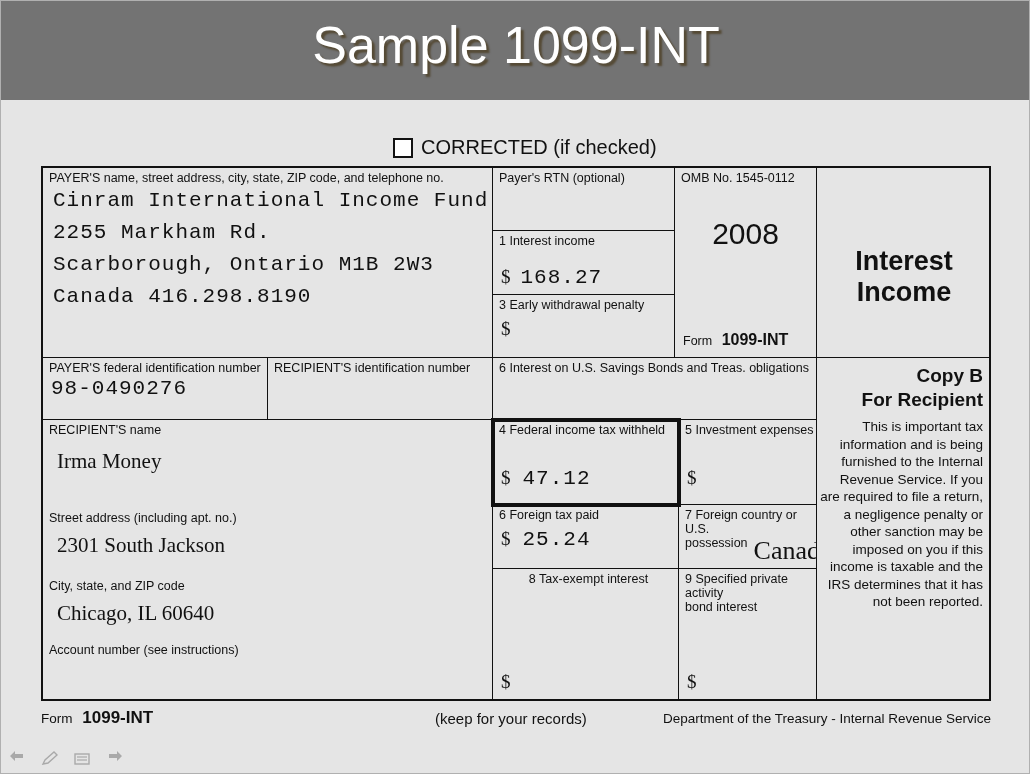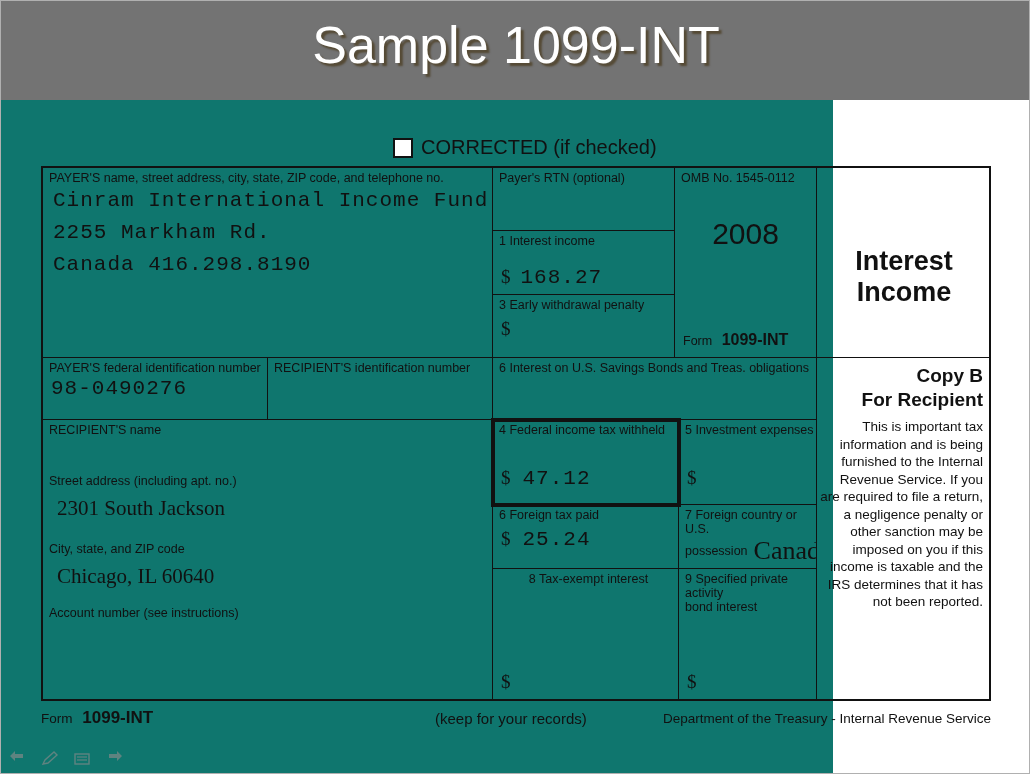--- a/index.html
+++ b/index.html
@@ -35,23 +35,23 @@
     font-weight: normal;
     color: #ffffff;
     letter-spacing: 0px;
     text-shadow: 3px 3px 2px rgba(60,40,0,0.55);
   }
 
   
   .form-area {
     position: absolute;
     left: 0; top: 99px;
-    width: 832px;
+    width: 1030px;
     height: 675px;
-    background: #0f766e;
+    background: #e5e5e5;
   }
 
   .corrected-row {
     position: absolute;
     left: 392px;
     top: 36px;
     display: flex;
     align-items: center;
     gap: 8px;
   }
@@ -217,20 +217,21 @@
     <div class="corrected-label">CORRECTED (if checked)</div>
   </div>
 
   <div class="form-table">
 
     <div class="cell br bb" style="left:0;top:0;width:450px;height:190px;">
       <div class="lbl">PAYER'S name, street address, city, state, ZIP code, and telephone no.</div>
       <div class="payer-lines">
         <div class="val-mono">Cinram International Income Fund</div>
         <div class="val-mono">2255 Markham Rd.</div>
+        <div class="val-mono">Scarborough, Ontario M1B 2W3</div>
         <div class="val-mono">Canada 416.298.8190</div>
       </div>
     </div>
 
     <div class="cell br bb" style="left:450px;top:0;width:182px;height:63px;">
       <div class="lbl">Payer's RTN (optional)</div>
       <div class="val-mono" style="padding-left:8px;"></div>
     </div>
 
     <div class="cell br bb" style="left:450px;top:63px;width:182px;height:64px;">
@@ -278,20 +279,21 @@
     </div>
 
     <div class="cell" style="left:774px;top:190px;width:174px;height:341px;">
       <div class="copyb-title" style="padding-top:6px;">Copy B</div>
       <div class="copyb-title">For Recipient</div>
       <div class="copyb-text">This is important tax information and is being furnished to the Internal Revenue Service. If you are required to file a return, a negligence penalty or other sanction may be imposed on you if this income is taxable and the IRS determines that it has not been reported.</div>
     </div>
 
     <div class="cell br" style="left:0;top:252px;width:450px;height:279px;">
       <div class="lbl">RECIPIENT'S name</div>
+      <div class="val-serif" style="padding-left:14px;margin-top:12px;">Irma Money</div>
 
       <div class="lbl" style="margin-top:34px;">Street address (including apt. no.)</div>
       <div class="val-serif" style="padding-left:14px;margin-top:8px;">2301 South Jackson</div>
 
       <div class="lbl" style="margin-top:18px;">City, state, and ZIP code</div>
       <div class="val-serif" style="padding-left:14px;margin-top:8px;">Chicago, IL 60640</div>
 
       <div class="lbl" style="margin-top:14px;">Account number (see instructions)</div>
       <div class="val-mono" style="padding-left:14px;"></div>
     </div>
@@ -315,21 +317,21 @@
     <div class="cell br bb" style="left:450px;top:337px;width:186px;height:64px;">
       <div class="lbl">6  Foreign tax paid</div>
       <div style="display:flex;align-items:baseline;padding-left:8px;margin-top:6px;">
         <span class="dollar">$</span>
         <span class="val-mono" style="margin-left:12px;">25.24</span>
       </div>
     </div>
 
     <div class="cell br bb" style="left:636px;top:337px;width:138px;height:64px;">
       <div class="lbl">7  Foreign country or U.S.</div>
-      <div style="display:flex;align-items:center;">
+      <div style="display:flex;align-items:flex-start;">
         <span class="lbl" style="padding-top:0;">possession</span>
         <span class="val-serif" style="margin-left:6px;font-size:26px;">Canada</span>
       </div>
     </div>
 
     <div class="cell br" style="left:450px;top:401px;width:186px;height:130px;text-align:center;">
       <div class="lbl">8  Tax-exempt interest</div>
       <div style="display:flex;align-items:baseline;padding-left:8px;position:absolute;bottom:6px;">
         <span class="dollar">$</span>
         <span class="val-mono" style="margin-left:12px;"></span>

